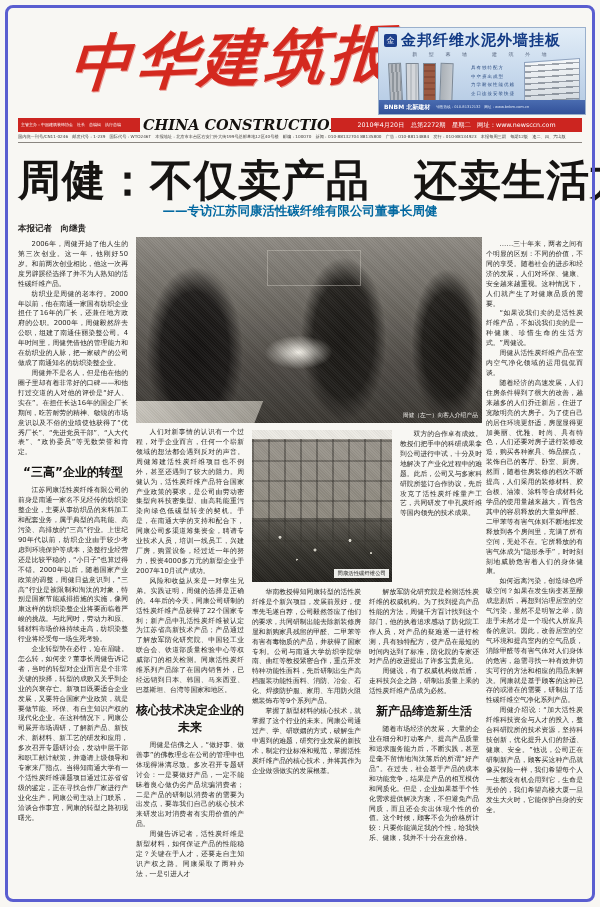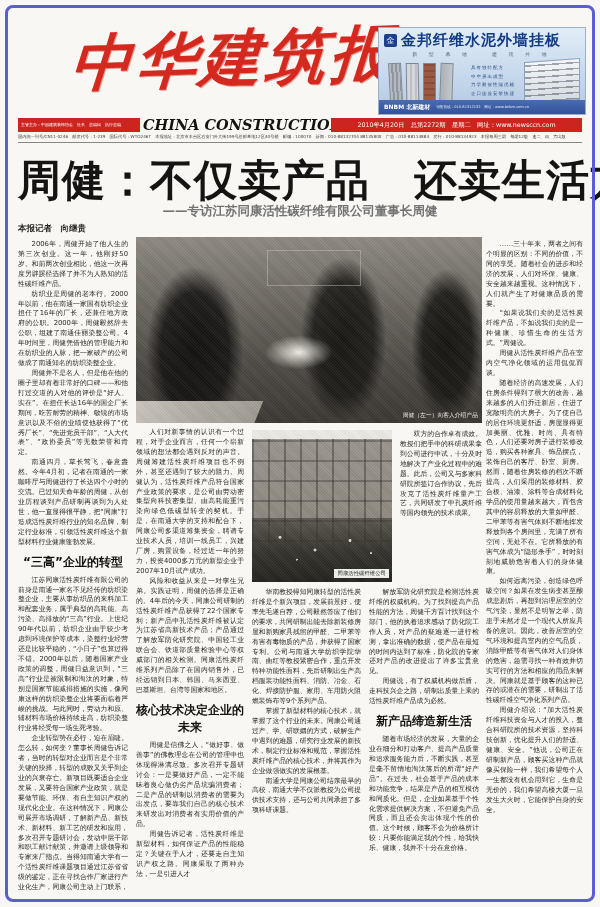--- a/index.html
+++ b/index.html
@@ -42,21 +42,21 @@
     font-family:"DejaVu Serif",serif; font-style:italic; font-weight:bold; font-size:14.5px; color:#15120f; white-space:nowrap; }
   .issuebox { position:absolute; left:331px; top:118px; width:251px; height:14px; background:#cc2520;
     color:#fff; font-size:6.3px; line-height:14px; text-align:center; white-space:nowrap; overflow:hidden; }
   .infoline { position:absolute; left:18px; top:134px; width:564px; font-size:4.2px; color:#3c3a38;
     white-space:nowrap; overflow:hidden; border-bottom:0.5px solid #8a8680; padding-bottom:3px; }
 
   
   .headline { position:absolute; left:18px; top:152px; width:564px; text-align:center;
     font-size:43px; font-weight:bold; color:#161412; letter-spacing:1px; white-space:nowrap; }
   .subhead { position:absolute; left:18px; top:203px; width:564px; text-align:center;
-    font-size:12.5px; font-weight:bold; color:#737373; }
+    font-size:12.5px; font-weight:bold; color:#0369a1; }
   .byline { position:absolute; left:18px; top:223px; width:564px; 
     font-size:8.5px; font-weight:bold; color:#2a2826; }
 
   
   .col { position:absolute; overflow:hidden; }
   .para { font-size:6.8px; line-height:1.46; text-align:justify; text-indent:2em; color:#2b2a28; }
   .col-head { font-size:12px; font-weight:bold; text-align:center; color:#141210; margin:6px 0 5px 0; }
   .c1 { left:18px;  top:240px; width:110px; height:652px; }
   .c2 { left:136px; top:428px; width:108px; height:464px; }
   .c3 { left:252px; top:588px; width:109px; height:304px; }
@@ -147,42 +147,40 @@
 
   <div class="photo2">
     <div class="grain"></div>
     <span class="pcap2">同康活性碳纤维公司</span>
   </div>
 
   <div class="col c1">
       <p class="para">2006年，周健开始了他人生的第三次创业。这一年，他刚好50岁。和前两次创业相比，他这一次再度另辟蹊径选择了并不为人熟知的活性碳纤维产品。</p>
       <p class="para">纺织业是周健的老本行。2000年以前，他在南通一家国有纺织企业担任了16年的厂长，还兼任地方政府的公职。2000年，周健毅然辞去公职，组建了南通佳丽染整公司。4年时间里，周健凭借他的管理能力和在纺织业的人脉，把一家破产的公司做成了南通知名的纺织染整企业。</p>
       <p class="para">周健并不是名人，但是他在他的圈子里却有着非常好的口碑——和他打过交道的人对他的评价是“好人、实在”。在担任长达16年的国企厂长期间，吃苦耐劳的精神、敏锐的市场意识以及不俗的业绩使他获得了“优秀厂长”、“先进党员干部”、“人大代表”、“政协委员”等无数荣誉和肯定。</p>
-      <p class="para">南通四月，草长莺飞，春意盎然。今年4月初，记者在南通的一家咖啡厅与周健进行了长达四个小时的交流。已过知天命年龄的周健，从创业历程谈到产品研制再谈到为人处世，他一直显得很平静，把“同康”打造成活性炭纤维行业的知名品牌，制定行业标准，引领活性炭纤维这个新型材料行业健康蓬勃发展。</p>
       <h3 class="col-head">“三高”企业的转型</h3>
       <p class="para">江苏同康活性炭纤维有限公司的前身是南通一家名不见经传的纺织染整企业，主要从事纺织品的来料加工和配套业务，属于典型的高耗能、高污染、高排放的“三高”行业。上世纪90年代以前，纺织企业由于较少考虑到环境保护等成本，染整行业经营还是比较平稳的，“小日子”也算过得不错。2000年以后，随着国家产业政策的调整，周健日益意识到，“三高”行业是被限制和淘汰的对象，特别是国家节能减排措施的实施，像同康这样的纺织染整企业将要面临着严峻的挑战。与此同时，劳动力和原、辅材料市场价格持续走高，纺织染整行业将经受每一场生死考验。</p>
       <p class="para">企业转型势在必行，迫在眉睫。怎么转，如何变？董事长周健告诉记者，当时的转型对企业而言是个非常关键的抉择，转型的成败又关乎到企业的兴衰存亡。新项目既要适合企业发展，又要符合国家产业政策，就是要做节能、环保、有自主知识产权的现代化企业。在这种情况下，同康公司展开市场调研，了解新产品、新技术、新材料、新工艺的研发和应用，多次召开专题研讨会，发动中层干部和职工献计献策，并邀请上级领导和专家来厂指点。当得知南通大学有一个活性炭纤维课题项目通过江苏省省级的鉴定，正在寻找合作厂家进行产业化生产，同康公司主动上门联系，洽谈合作事宜，同康的转型之路初现曙光。</p>
     </div>
   <div class="col c2">
       <p class="para">人们对新事情的认识有一个过程，对于企业而言，任何一个崭新领域的想法都会遇到反对的声音。周健筹建活性炭纤维项目也不例外，甚至还遇到了较大的阻力。周健认为，活性炭纤维产品符合国家产业政策的要求，是公司由劳动密集型向科技密集型、由高耗能重污染向绿色低碳型转变的契机。于是，在南通大学的支持和配合下，同康公司多渠道筹集资金，聘请专业技术人员，培训一线员工，兴建厂房，购置设备，经过近一年的努力，投资4000多万元的新型企业于2007年10月试产成功。</p>
       <p class="para">风险和收益从来是一对孪生兄弟。实践证明，周健的选择是正确的。4年后的今天，同康公司研制的活性炭纤维产品获得了22个国家专利；新产品中孔活性炭纤维被认定为江苏省高新技术产品；产品通过了解放军防化研究院、中国轻工业联合会、铁道部质量检验中心等权威部门的相关检测。同康活性炭纤维系列产品除了在国内销售外，已经远销到日本、韩国、马来西亚、巴基斯坦、台湾等国家和地区。</p>
       <h3 class="col-head">核心技术决定企业的未来</h3>
       <p class="para">周健是信佛之人，“做好事、做善事”的佛教理念在公司的管理中也体现得淋漓尽致。多次召开专题研讨会：一是要做好产品，一定不能昧着良心做伪劣产品坑骗消费者；二是产品的研制以消费者的需要为出发点，要靠我们自己的核心技术来研发出对消费者有实用价值的产品。</p>
       <p class="para">周健告诉记者，活性炭纤维是新型材料，如何保证产品的性能稳定？关键在于人才，还要走自主知识产权之路。同康采取了两种办法，一是引进人才</p>
     </div>
   <div class="col c3">
       <p class="para">华南教授得知同康转型的活性炭纤维是个新兴项目，发展前景好，便率先毛遂自荐，公司毅然答应了他们的要求，共同研制出能去除新装修房屋和新购家具残留的甲醛、二甲苯等有害有毒物质的产品，并获得了国家专利。公司与南通大学纺织学院华南、曲红等教授紧密合作，重点开发特种功能性面料，先后研制出生产高档服装功能性面料、消防、冶金、石化、焊接防护服、家用、车用防火阻燃装饰布等9个系列产品。</p>
       <p class="para">掌握了新型材料的核心技术，就掌握了这个行业的未来。同康公司通过产、学、研联姻的方式，破解生产中遇到的难题，研究行业发展的新技术，制定行业标准和规范，掌握活性炭纤维产品的核心技术，并将其作为企业做强做实的发展根基。</p>
-      <p class="para">南通大学是同康公司结亲最早的高校，南通大学不仅派教授为公司提供技术支持，还与公司共同承担了多项科研课题。</p>
     </div>
   <div class="col c4a">
       <p class="para">双方的合作卓有成效。教授们把手中的科研成果拿到公司进行中试，十分及时地解决了产业化过程中的难题。此后，公司又与多家科研院所签订合作协议，先后攻克了活性炭纤维量产工艺，共同研发了中孔炭纤维等国内领先的技术成果。</p>
     </div>
   <div class="col c4b">
-      <p class="para">解放军防化研究院是检测活性炭纤维的权威机构。为了找到提高产品性能的方法，周健千方百计找到这个部门，他的执着追求感动了防化院工作人员，对产品的疑难逐一进行检测，拿出准确的数据，使产品在最短的时间内达到了标准，防化院的专家还对产品的改进提出了许多宝贵意见。</p>
+      <p class="para">解放军防化研究院是检测活性炭纤维的权威机构。为了找到提高产品性能的方法，周健千方百计找到这个部门，他的执着追求感动了防化院工作人员，对产品的疑难逐一进行检测，具有独特配方，使产品在最短的时间内达到了标准，防化院的专家还对产品的改进提出了许多宝贵意见。</p>
       <p class="para">周健说，有了权威机构做后盾，走科技兴企之路，研制出质量上乘的活性炭纤维产品成为必然。</p>
       <h3 class="col-head">新产品缔造新生活</h3>
       <p class="para">随着市场经济的发展，大量的企业在细分和打动客户、提高产品质量和追求服务能力后，不断实践，甚至是毫不留情地淘汰落后的所谓“好产品”。在过去，社会基于产品的成本和功能竞争，结果是产品的相互模仿和同质化。但是，企业如果基于个性化需求提供解决方案，不但避免产品同质，而且还会卖出体现个性的价值。这个时候，顾客不会为价格所计较：只要你能满足我的个性，给我快乐、健康，我并不十分在意价格。</p>
     </div>
   <div class="col c5">
       <p class="para">……三十年来，两者之间有个明显的区别：不同的价值，不同的享受。随着社会的进步和经济的发展，人们对环保、健康、安全越来越重视。这种情况下，人们就产生了对健康品质的需要。</p>
       <p class="para">“如果说我们卖的是活性炭纤维产品，不如说我们卖的是一种健康、珍惜生命的生活方式。”周健说。</p>
       <p class="para">周健从活性炭纤维产品在室内空气净化领域的运用侃侃而谈。</p>
       <p class="para">随着经济的高速发展，人们住房条件得到了很大的改善，越来越多的人们乔迁新居，住进了宽敞明亮的大房子。为了使自己的居住环境更舒适，房屋显得更加美丽、优雅、时尚、具有特色，人们还要对房子进行装修改造，购买各种家具、饰品摆点，装饰自己的客厅、卧室、厨房。然而，随着住房装修的档次不断提高，人们采用的装修材料、胶合板、油漆、涂料等合成材料化学品的使用量越来越大，而包含其中的容易释放的大量如甲醛、二甲苯等有害气体则不断地挥发释放到各个房间里，充满了所有空间，无处不在。它所释放的有害气体成为“隐形杀手”，时时刻刻地威胁危害着人们的身体健康。</p>
       <p class="para">如何远离污染，创造绿色呼吸空间？如果在发生病变甚至酿成悲剧后，再想到治理居室的空气污染，显然不是明智之举，防患于未然才是一个现代人所应具备的意识。因此，改善居室的空气环境和提高室内的空气品质，消除甲醛等有害气体对人们身体的危害，急需寻找一种有效并切实可行的方法和相应的用品来解决。同康就是基于顾客的这种已存的或潜在的需要，研制出了活性碳纤维空气净化系列产品。</p>

